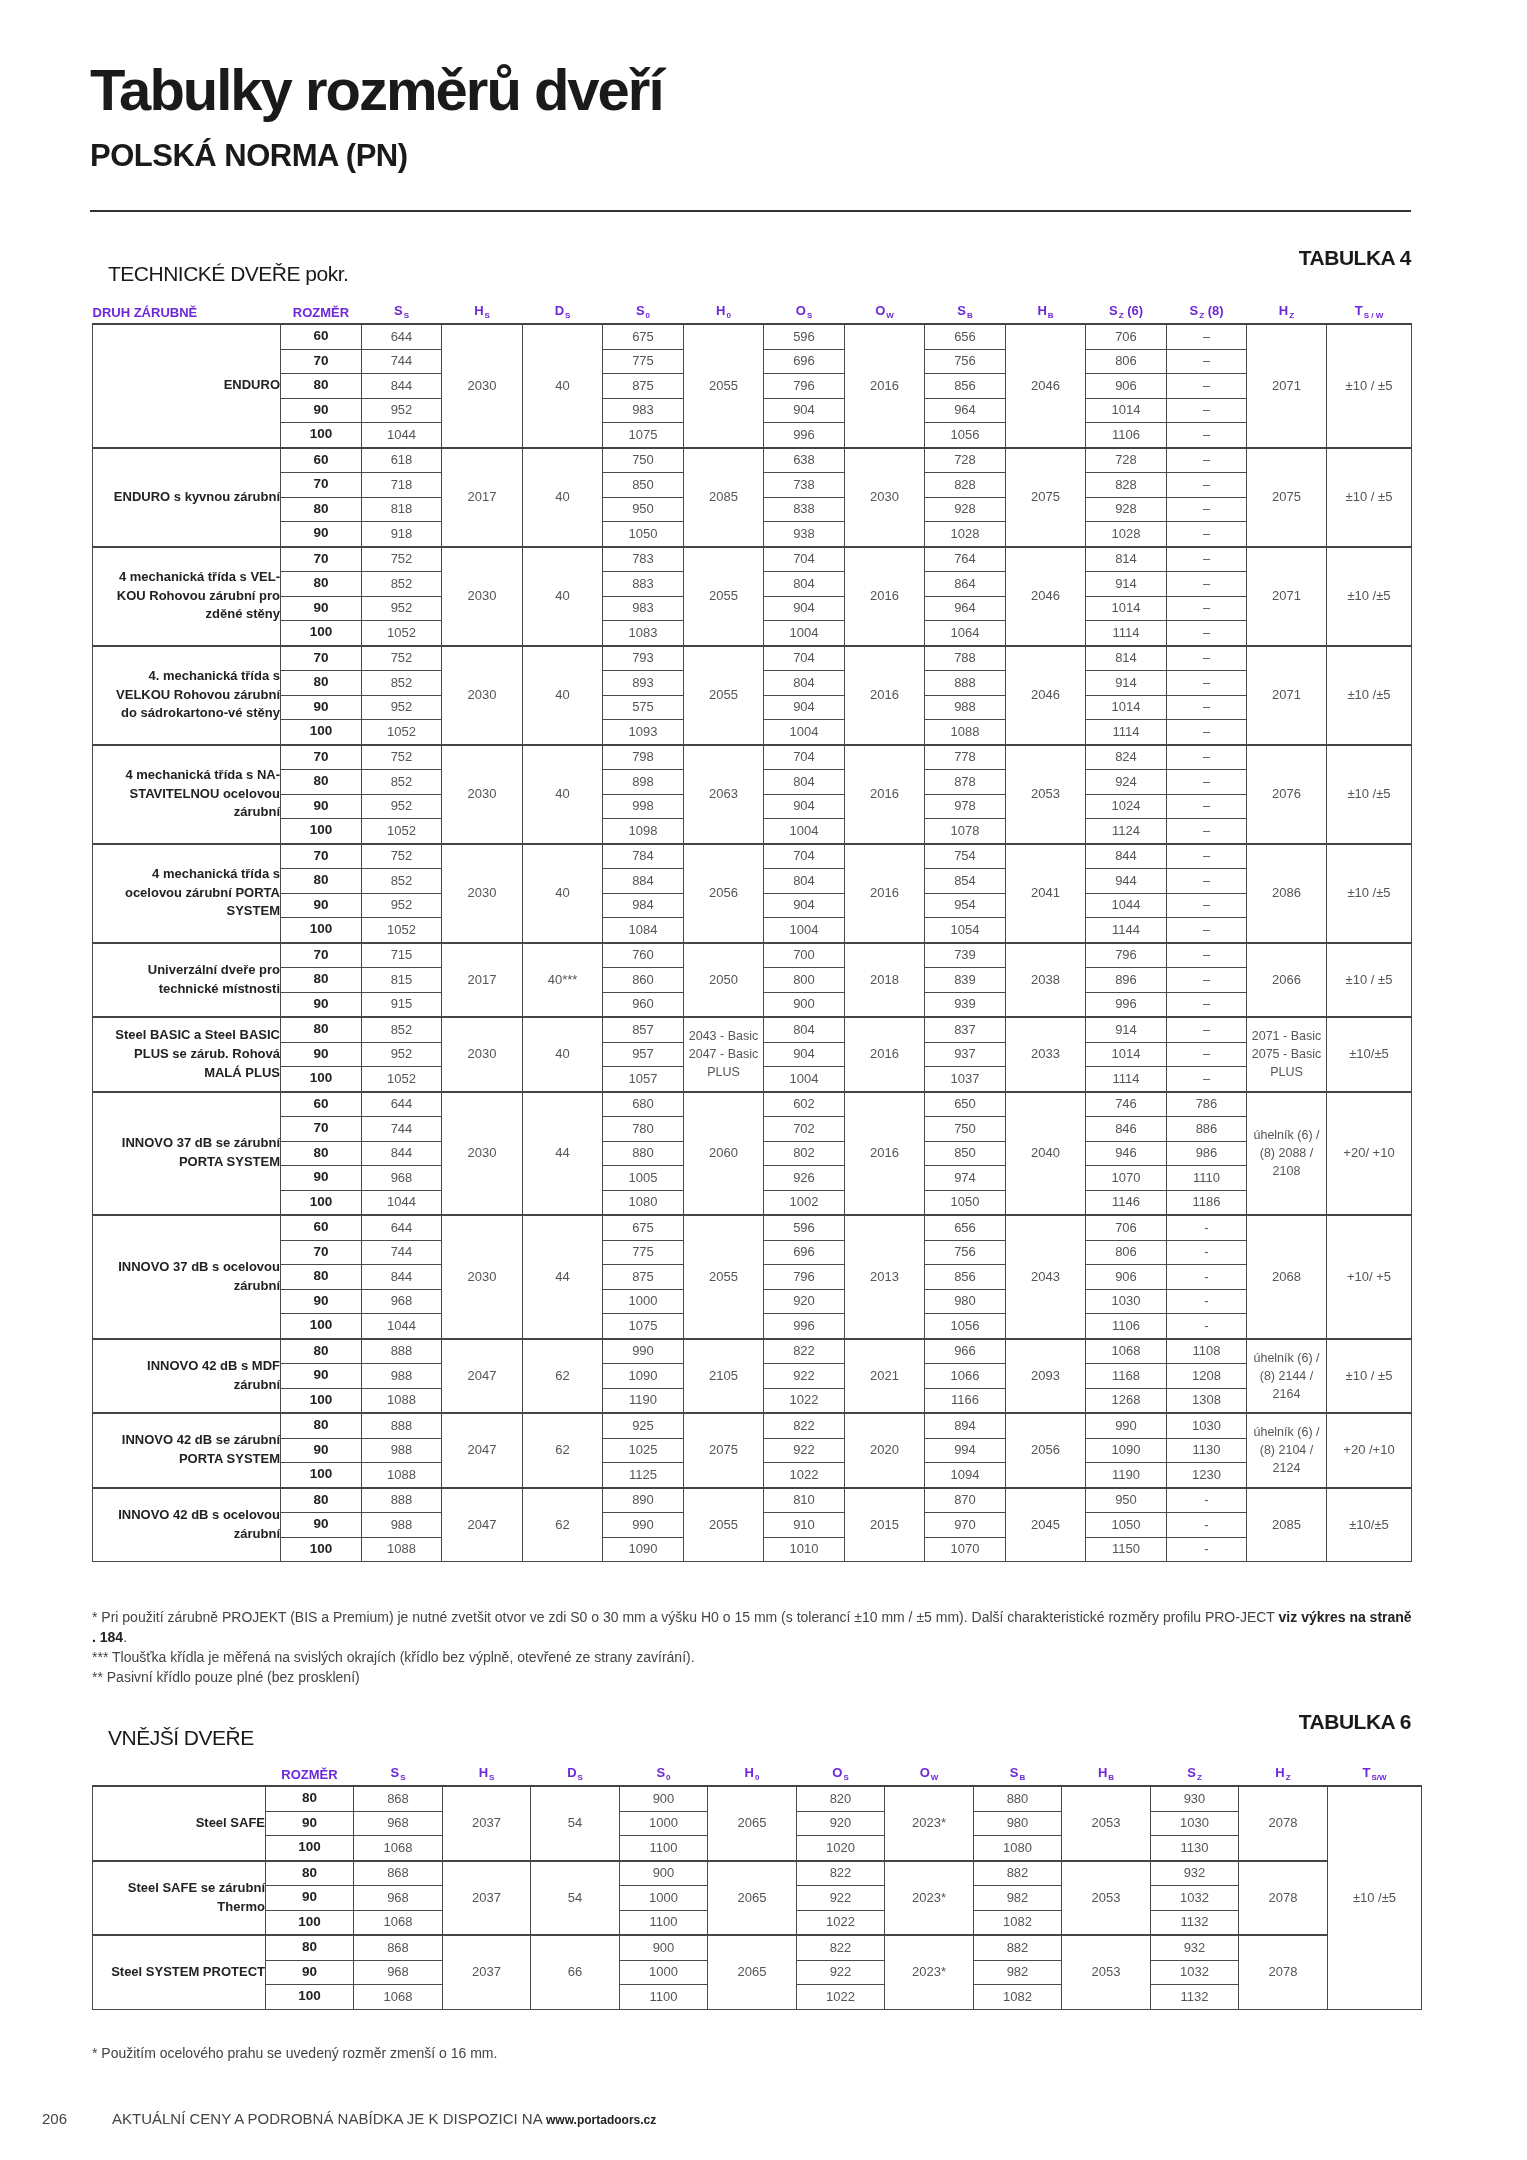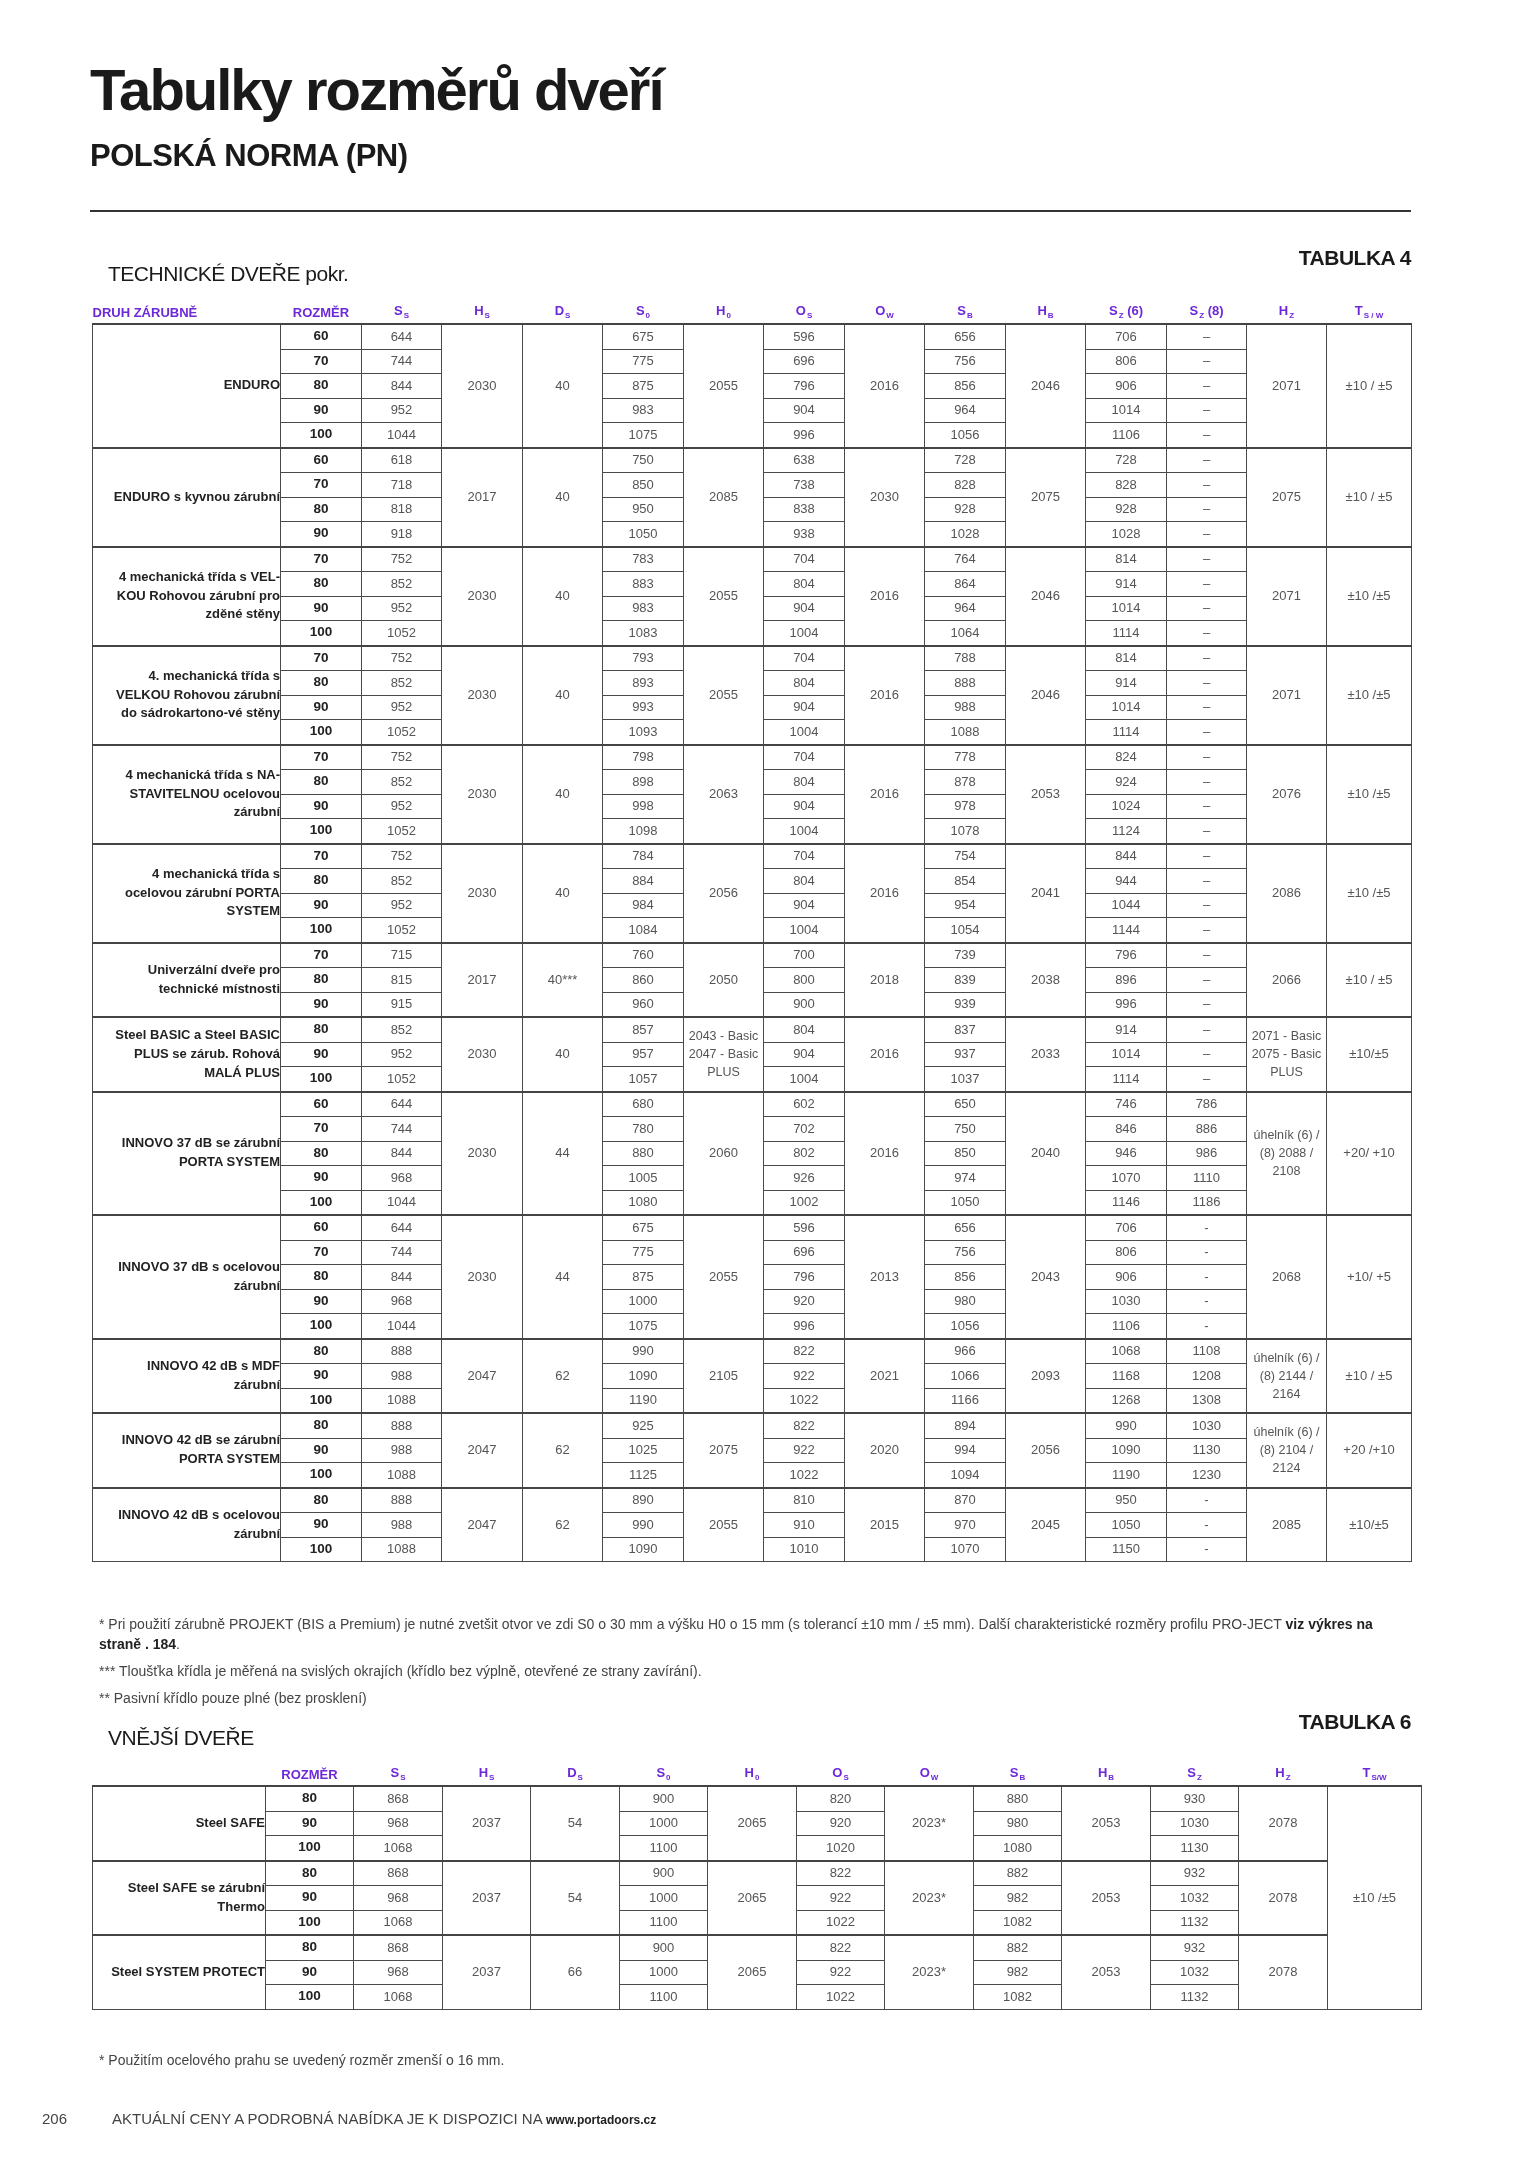--- a/index.html
+++ b/index.html
@@ -12,21 +12,21 @@
   table.dims { position:absolute; left:92px; border-collapse:collapse; table-layout:fixed; font-size:13px; }
   table.dims th { font-weight:bold; font-size:13px; text-align:center; height:27px; padding:0 0 3px 0; vertical-align:bottom; border-bottom:2px solid #444; color:#6d28d9; }
   table.dims th.druh { text-align:left; padding-left:0; }
   table.dims th sub { font-size:8px; vertical-align:-3px; margin-left:1px; }
   table.dims td { border:1.5px solid #4a4a4a; text-align:center; vertical-align:middle; padding:0; height:23.5px; color:#555; font-weight:normal; line-height:1.25; }
   table.dims td.name { text-align:right; padding-left:8px; font-weight:bold; color:#222; font-size:13px; line-height:1.45; }
   table.dims td.size { font-weight:bold; color:#222; font-size:13.5px; }
   table.dims tr.grp-start td { border-top:2.5px solid #444; }
   table.dims td.small { font-size:12.5px; line-height:1.45; }
   .notes { position:absolute; left:92px; width:1320px; font-size:14px; color:#444; line-height:20px; }
-  .notes p { margin:7px; }
+  .notes p { margin:0; }
   .notes b { color:#222; }
   .footer { position:absolute; left:42px; top:2110px; font-size:15px; color:#444; }
   .footer .pg { display:inline-block; width:70px; }
   .footer b { color:#222; font-size:12px; }
 </style>
 </head>
 <body>
 
 <h1 class="page-title">Tabulky rozměrů dveří</h1>
 <h2 class="page-subtitle">POLSKÁ NORMA (PN)</h2>
@@ -236,21 +236,21 @@
         <td>852</td>
         <td>893</td>
         <td>804</td>
         <td>888</td>
         <td>914</td>
         <td>–</td>
       </tr>
       <tr>
         <td class="size">90</td>
         <td>952</td>
-        <td>993</td>
+        <td>575</td>
         <td>904</td>
         <td>988</td>
         <td>1014</td>
         <td>–</td>
       </tr>
       <tr>
         <td class="size">100</td>
         <td>1052</td>
         <td>1093</td>
         <td>1004</td>

